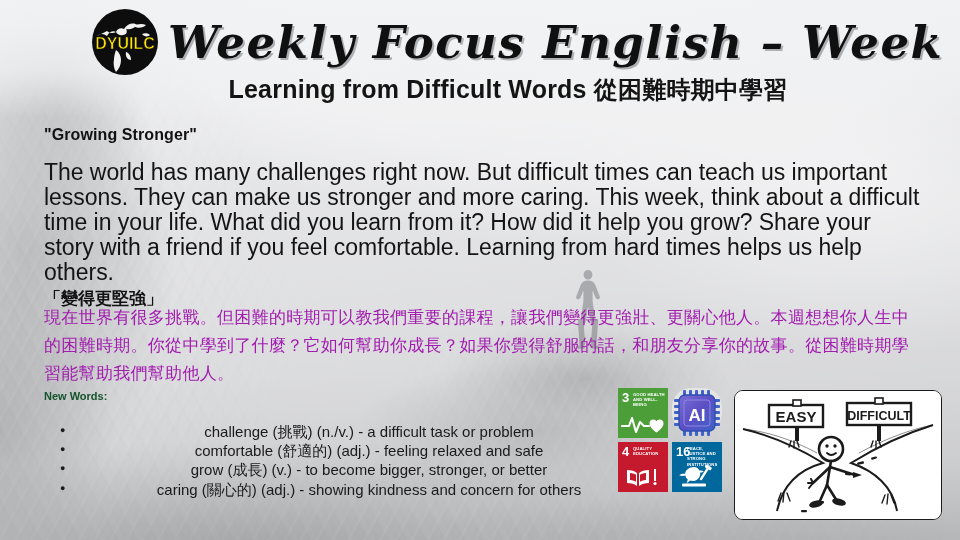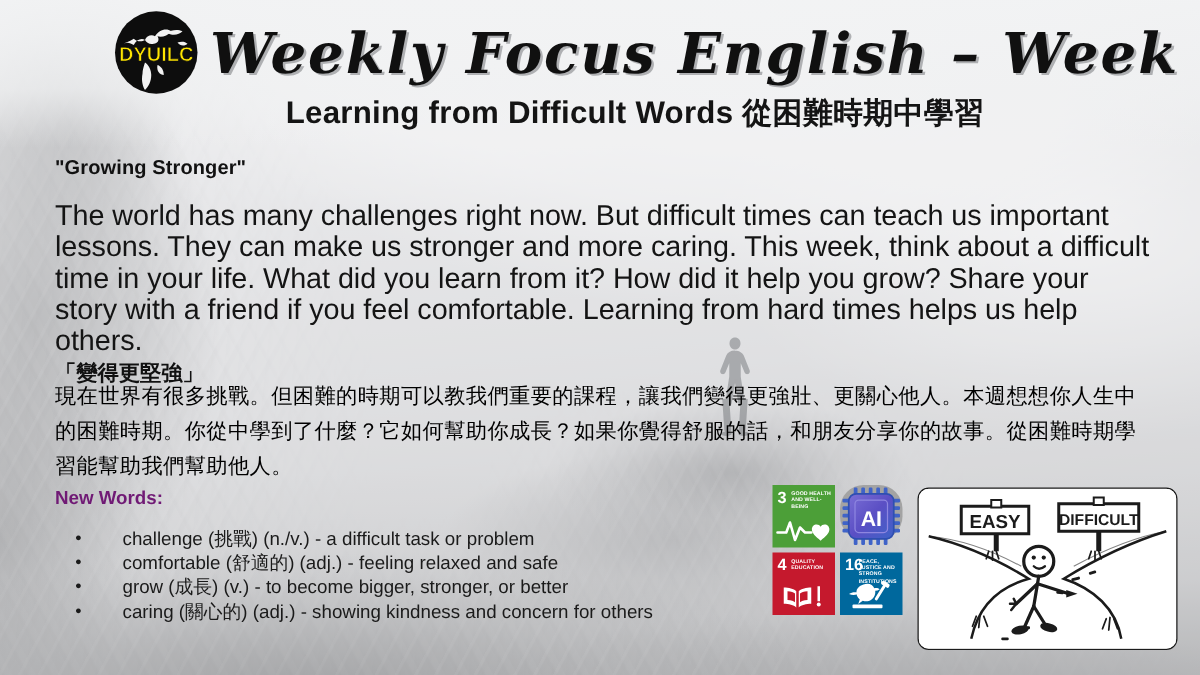--- a/index.html
+++ b/index.html
@@ -144,38 +144,39 @@
     color: #111;
     font-family: "DejaVu Serif", "Liberation Serif", serif;
     margin-top: 21px;
   }
   .para-zh {
     position: absolute;
     left: 44px; top: 303px;
     width: 882px;
     font-size: 17px;
     line-height: 28px;
-    color: #000000;
+    color: #a21caf;
     font-family: "DejaVu Serif", "Liberation Serif", serif;
     letter-spacing: 0.3px;
   }
   .newwords-label {
     position: absolute;
     left: 44px; top: 390px;
-    font-size: 15px;
-    font-weight: bold;
-    color: #701a75;
+    font-size: 11px;
+    font-weight: bold;
+    color: #14532d;
   }
   .wordlist {
     position: absolute;
     left: 60px; top: 422px;
     margin: 0;
     padding: 0;
     list-style: none;
     width: 580px;
+    text-align: center;
   }
   .wordlist li {
     position: relative;
     padding-left: 38px;
     font-size: 15px;
     line-height: 19.2px;
     color: #1a1a1a;
     white-space: nowrap;
   }
   .wordlist li::before {
@@ -223,21 +224,21 @@
     position: absolute;
     left: 0; bottom: 3px;
     width: 50px; height: 26px;
   }
   .sdg3  { background: #4C9F38; }
   .sdg4  { background: #C5192D; }
   .sdg16 { background: #00689D; text-decoration: underline; }
   .ai-chip {
     position: relative;
     width: 50px; height: 44px;
-    background: #a3a3a3;
+    background: #e5e5e5;
     border-radius: 19px;
   }
 
   
   .illo {
     position: absolute;
     left: 734px; top: 390px;
     width: 206px; height: 128px;
     background: #ffffff;
     border: 1.6px solid #1b1b1b;

